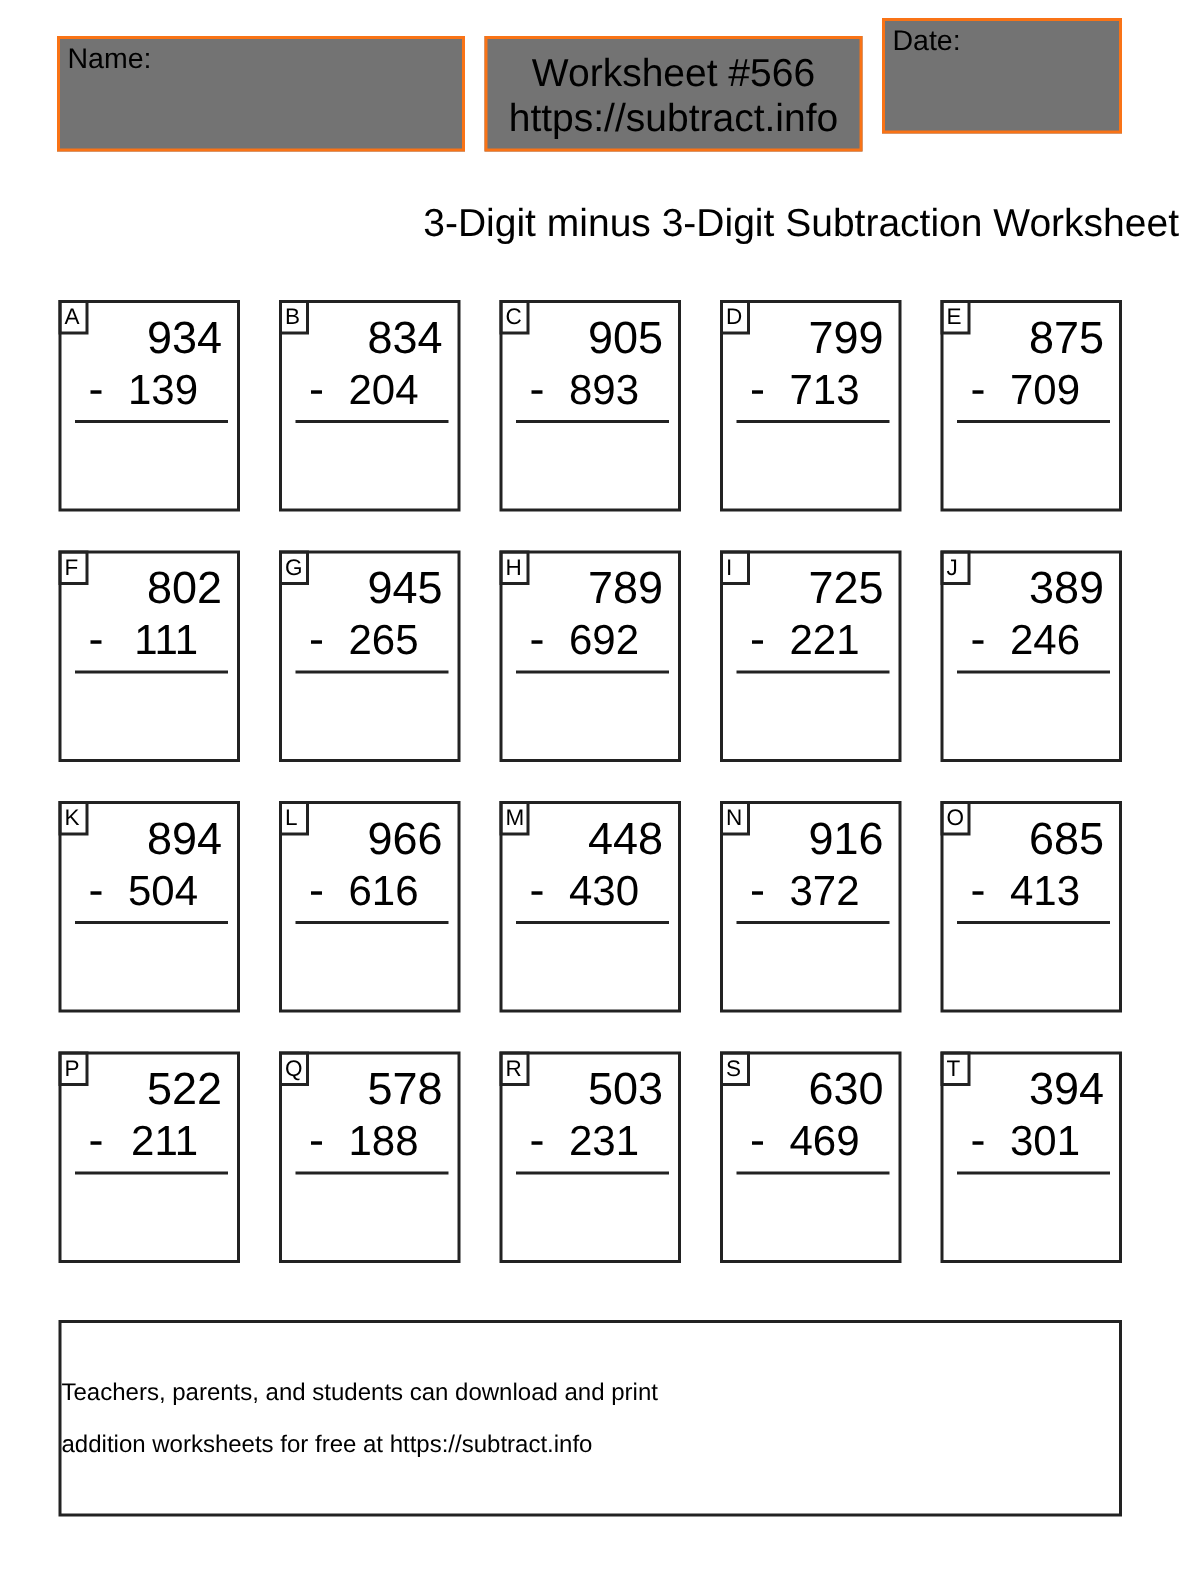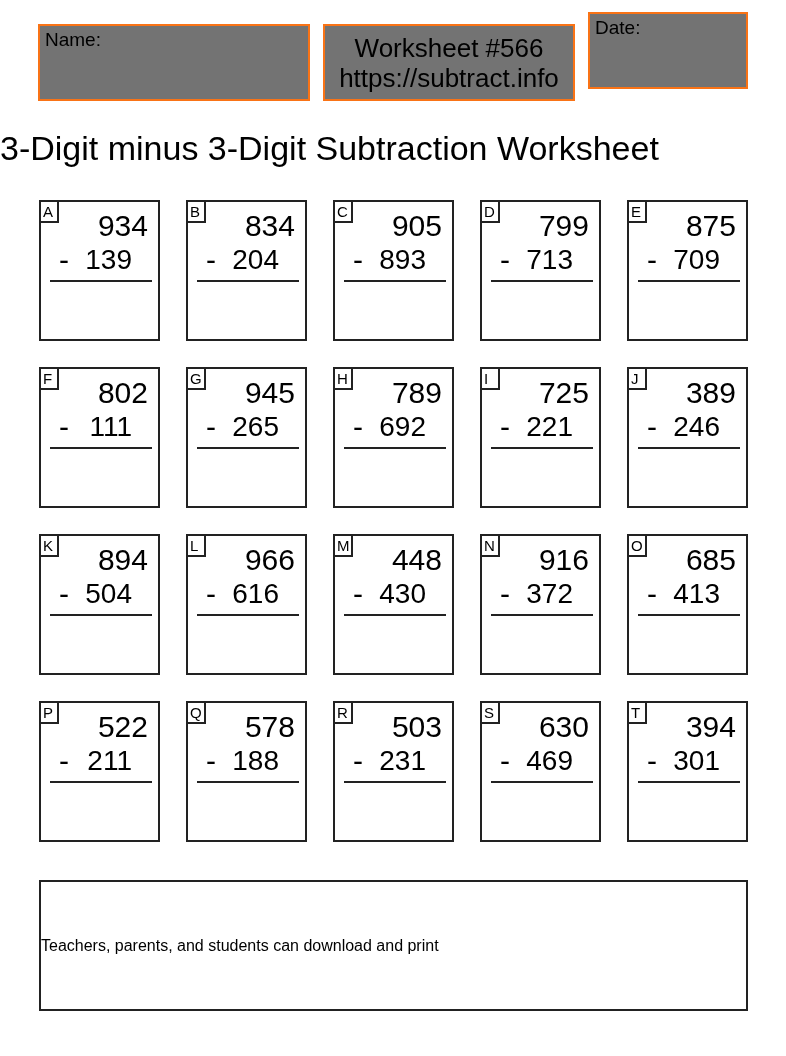--- a/index.html
+++ b/index.html
@@ -6,22 +6,22 @@
     body {
       width: 786px; height: 1056px; position: relative; overflow: hidden;
       font-family: "Liberation Sans", sans-serif; color: #000;
     }
     .hbox {
       position: absolute; border: 2px solid #f97316; box-sizing: border-box; background: #737373;
     }
     .hbox .lbl { position: absolute; left: 5px; top: 3px; font-size: 19px; }
     .center-box { display: flex; flex-direction: column; align-items: center; justify-content: center; font-size: 26px; line-height: 30px; }
     .title {
-      position: absolute; left: 0; top: 126px; width: 786px; text-align: left;
-      font-size: 34px; line-height: 44px;
+      position: absolute; left: 0; top: 126px; width: 786px; text-align: right;
+      font-size: 26px; line-height: 44px;
     }
     .card {
       position: absolute; width: 121px; height: 141px; border: 2px solid #222; box-sizing: border-box;
     }
     .card .letter {
       position: absolute; left: -2px; top: -2px; width: 20px; height: 23px;
       border: 2px solid #222; box-sizing: border-box; font-size: 15px;
       line-height: 19px; padding-left: 2px;
     }
     .card .top {
@@ -197,13 +197,14 @@
       <div class="letter">T</div>
       <div class="top">394</div>
       <div class="minus">-</div>
       <div class="bot">301</div>
       <div class="rule"></div>
     </div>
   </div>
 
 <div class="footer">
   <span>Teachers, parents, and students can download and print</span>
+  <span>addition worksheets for free at https://subtract.info</span>
 </div>
 
 </body></html>

